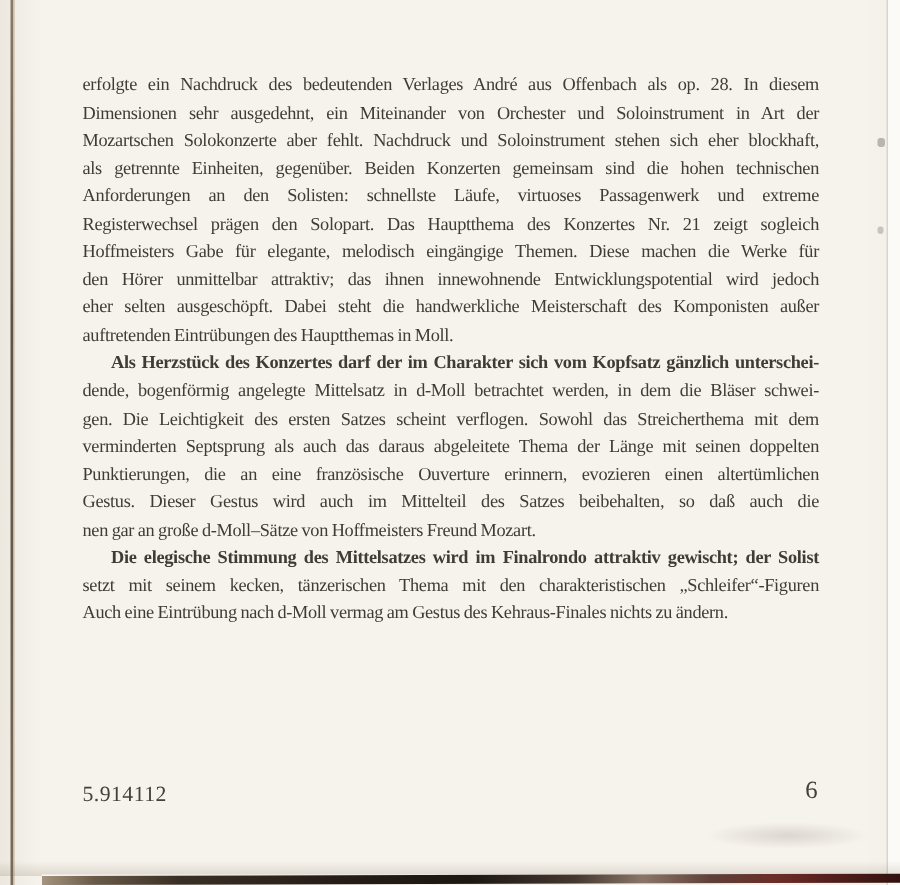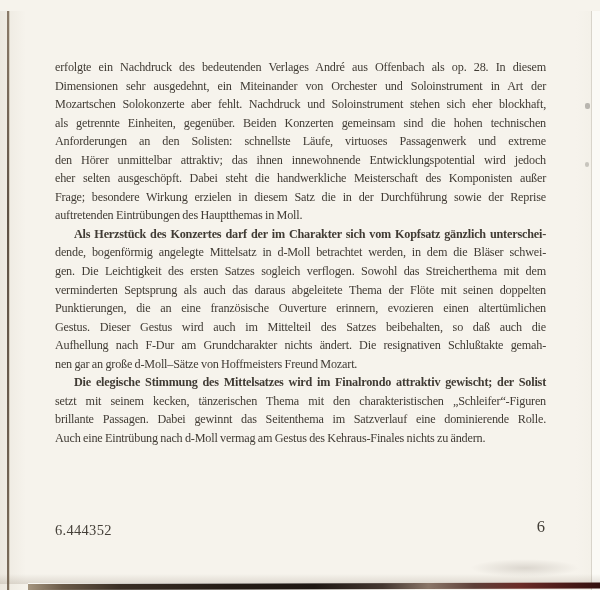--- a/index.html
+++ b/index.html
@@ -6,21 +6,20 @@
   body {
     width: 600px; height: 590px;
     background: #f6f3ec;
     overflow: hidden;
     position: relative;
     font-family: "Liberation Serif", "DejaVu Serif", serif;
   }
   .page {
     position: absolute; inset: 0;
     background: linear-gradient(90deg, #ece8df 0px, #f6f3ec 26px, #f6f3ec 96%, #f2efe7 100%);
-    margin-top: 11px;
   }
   
   .textblock {
     position: absolute;
     left: 55px; top: 47px; width: 491px;
     color: #403b34;
     font-size: 12.2px;
     letter-spacing: -0.2px;
     word-spacing: -0.4px;
   }
@@ -89,40 +88,39 @@
 <body>
 
 <div class="page">
 
   <div class="textblock" id="textblock">
       <div class="line">erfolgte ein Nachdruck des bedeutenden Verlages André aus Offenbach als op. 28. In diesem</div>
       <div class="line">Dimensionen sehr ausgedehnt, ein Miteinander von Orchester und Soloinstrument in Art der</div>
       <div class="line">Mozartschen Solokonzerte aber fehlt. Nachdruck und Soloinstrument stehen sich eher blockhaft,</div>
       <div class="line">als getrennte Einheiten, gegenüber. Beiden Konzerten gemeinsam sind die hohen technischen</div>
       <div class="line">Anforderungen an den Solisten: schnellste Läufe, virtuoses Passagenwerk und extreme</div>
+      <div class="line">Registerwechsel prägen den Solopart. Das Hauptthema des Konzertes Nr. 21 zeigt sogleich</div>
+      <div class="line">Hoffmeisters Gabe für elegante, melodisch eingängige Themen. Diese machen die Werke für</div>
       <div class="line">den Hörer unmittelbar attraktiv; das ihnen innewohnende Entwicklungspotential wird jedoch</div>
       <div class="line">eher selten ausgeschöpft. Dabei steht die handwerkliche Meisterschaft des Komponisten außer</div>
-      <div class="line">Frage; besondere Wirkung erzielen in diesem Satz die in der Durchführung sowie der Reprise</div>
       <div class="line last">auftretenden Eintrübungen des Hauptthemas in Moll.</div>
       <div class="line indent">Als Herzstück des Konzertes darf der im Charakter sich vom Kopfsatz gänzlich unterschei-</div>
       <div class="line">dende, bogenförmig angelegte Mittelsatz in d-Moll betrachtet werden, in dem die Bläser schwei-</div>
-      <div class="line">gen. Die Leichtigkeit des ersten Satzes sogleich verflogen. Sowohl das Streicherthema mit dem</div>
-      <div class="line">verminderten Septsprung als auch das daraus abgeleitete Thema der Flöte mit seinen doppelten</div>
+      <div class="line">gen. Die Leichtigkeit des ersten Satzes scheint verflogen. Sowohl das Streicherthema mit dem</div>
+      <div class="line">verminderten Septsprung als auch das daraus abgeleitete Thema der Länge mit seinen doppelten</div>
       <div class="line">Punktierungen, die an eine französische Ouverture erinnern, evozieren einen altertümlichen</div>
       <div class="line">Gestus. Dieser Gestus wird auch im Mittelteil des Satzes beibehalten, so daß auch die</div>
-      <div class="line">Aufhellung nach F-Dur am Grundcharakter nichts ändert. Die resignativen Schlußtakte gemah-</div>
       <div class="line last">nen gar an große d-Moll–Sätze von Hoffmeisters Freund Mozart.</div>
       <div class="line indent">Die elegische Stimmung des Mittelsatzes wird im Finalrondo attraktiv gewischt; der Solist</div>
       <div class="line">setzt mit seinem kecken, tänzerischen Thema mit den charakteristischen „Schleifer“-Figuren</div>
-      <div class="line">brillante Passagen. Dabei gewinnt das Seitenthema im Satzverlauf eine dominierende Rolle.</div>
       <div class="line last">Auch eine Eintrübung nach d-Moll vermag am Gestus des Kehraus-Finales nichts zu ändern.</div>
     </div>
 
   <div class="footer">
-    <span class="catalog">6.444352</span>
+    <span class="catalog">5.914112</span>
     <span class="pagenum">6</span>
   </div>
 
   <div class="left-line"></div>
   <div class="right-band"></div>
   <div class="speck1"></div>
   <div class="speck2"></div>
   <div class="bottom-smudge"></div>
   <div class="bottom-shadow"></div>
   <div class="bottom-highlight"></div>

